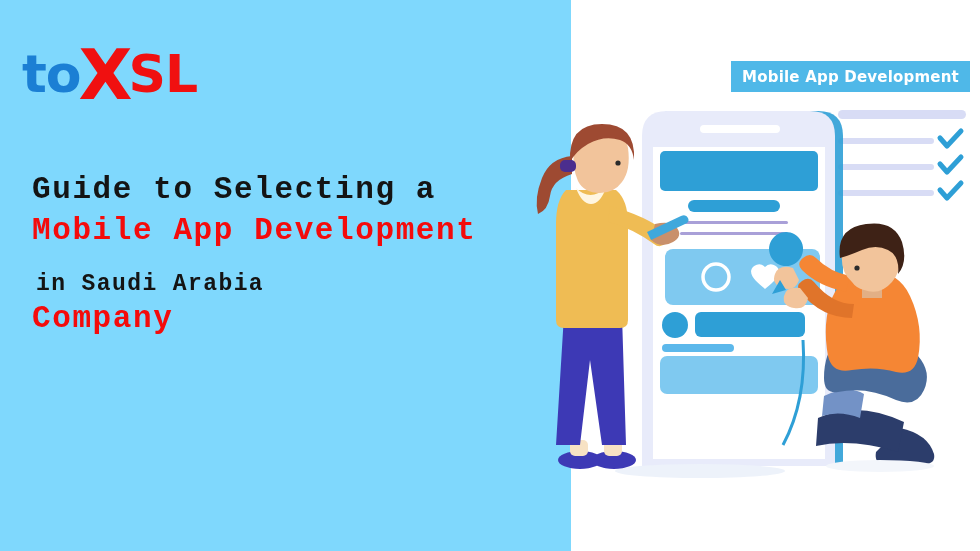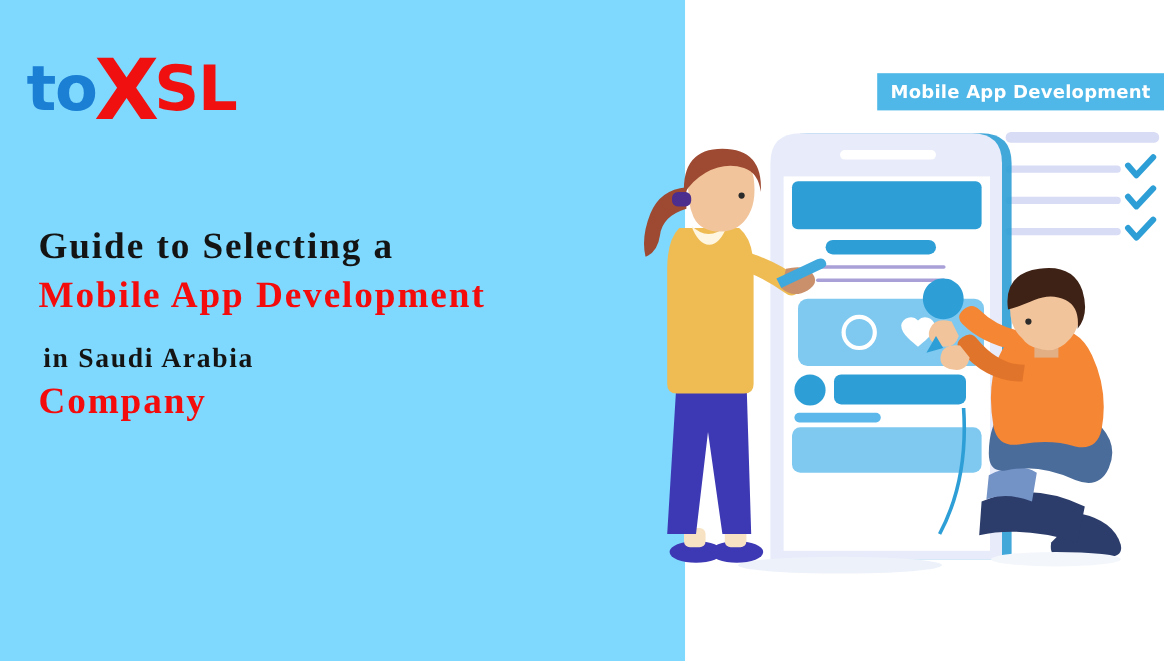--- a/index.html
+++ b/index.html
@@ -38,23 +38,23 @@
   }
   .logo .t-o { color:#1B7FD4; }
   .logo .x {
     color:#F01010; font-size:70px;
     position:relative; top:7px; left:-2px;
     font-weight:bold;
   }
   .logo .sl { color:#F01010; position:relative; left:-5px; }
   
   .headline {
-    position:absolute; left:32px; top:185px;
+    position:absolute; left:32px; top:170px;
     width:540px;
-    font-family:Liberation Serif, serif;
+    font-family:Liberation Mono, monospace;
   }
   .hl-line {
     font-weight:bold;
     letter-spacing:1.6px;
     line-height:1.32;
     white-space:nowrap;
   }
   .hl-1 { font-size:31px; color:#141414; }
   .hl-2 { font-size:31px; color:#F40B0B; }
   .hl-3 { font-size:31px; color:#F40B0B; }

